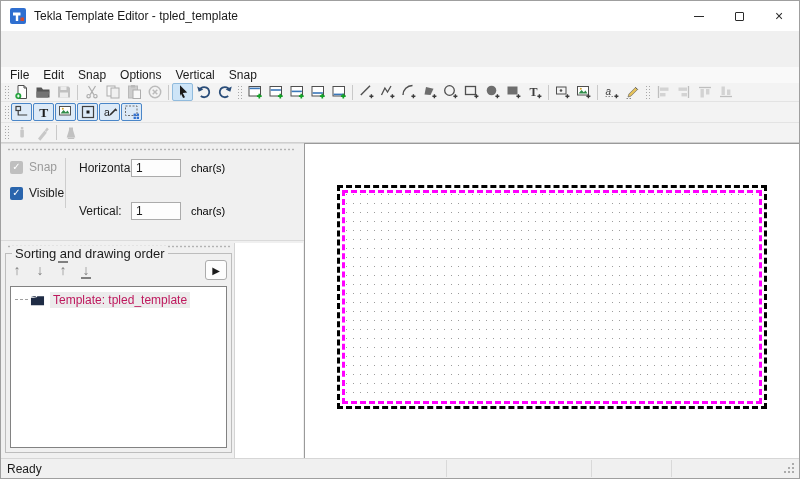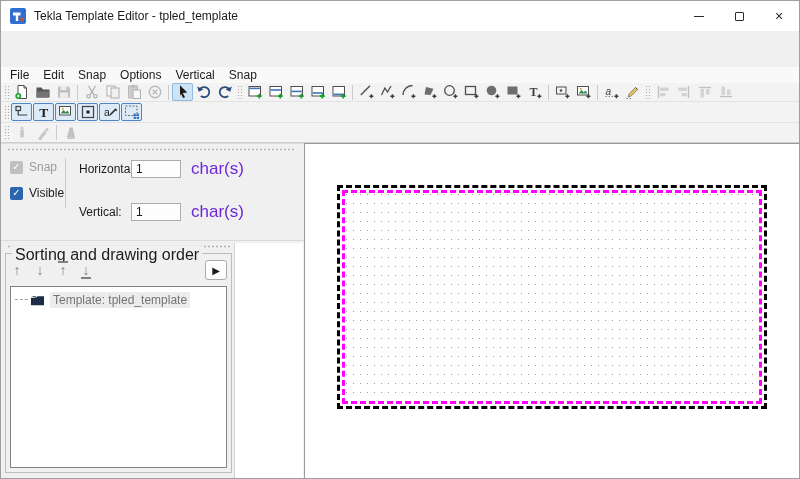--- a/index.html
+++ b/index.html
@@ -51,42 +51,42 @@
         justify-content:center; font-size:10px; color:#fff; line-height:1; }
   .cb.checked { background:#2a65ad; }
   .cb.discheck { background:#bfbfbf; }
   .cblabel { font-size:12px; color:#1b1b1b; }
   .cblabel.dim { color:#9b9b9b; }
   .vdiv { position:absolute; left:64px; top:14px; height:50px; width:1px; background:#cdcdcd; }
   .field-row { position:absolute; left:78px; display:flex; align-items:center; }
   .flabel { font-size:12px; color:#1b1b1b; width:52px; }
   .finput { width:50px; height:18px; border:1px solid #ababab; background:#fdfdfd;
             font-size:12px; padding:0 4px; font-family:inherit; color:#1b1b1b; }
-  .funit { font-size:17px; color:#6d28d9; margin-left:10px; }
+  .funit { font-size:11px; color:#000000; margin-left:10px; }
 
   .bottomsec { position:relative; flex:1; min-height:0; }
   .bottomsec .h-grip { left:6px; right:74px; top:4px; }
   .groupbox { position:absolute; left:4px; top:12px; width:227px; bottom:5px;
               border:1px solid #bdbdbd; }
   .legend { position:absolute; top:-8px; left:6px; background:#f0f0f0; padding:0 3px;
-            font-size:16px; color:#1b1b1b; }
+            font-size:13px; color:#1b1b1b; }
   .sortbtns { position:absolute; left:4px; right:4px; top:6px; height:20px;
               display:flex; align-items:center; gap:9px; }
   .arr { position:relative; width:14px; font-size:14px; font-weight:bold; color:#808080;
          text-align:center; line-height:16px; }
   .arr.bartop::after { content:""; position:absolute; top:-1px; left:2px; right:2px;
                        height:2px; background:#808080; }
   .arr.barbottom::after { content:""; position:absolute; bottom:-1px; left:2px; right:2px;
                           height:2px; background:#808080; }
   .spacer { flex:1; }
   .playbtn { width:22px; height:20px; border:1px solid #ababab; border-radius:3px; background:#fdfdfd;
              display:inline-flex; align-items:center; justify-content:center; font-size:10px; color:#1b1b1b; }
   .tree { position:absolute; left:4px; right:4px; top:32px; bottom:4px;
           background:#fff; border:1px solid #828282; overflow:hidden; }
-  .tree-item { display:flex; align-items:center; height:19px; margin-top:3px; font-size:12px; color:#737373; }
+  .tree-item { display:flex; align-items:center; height:19px; margin-top:3px; font-size:12px; color:#be185d; }
   .treeline { width:13px; border-top:1px dashed #a0a0a0; margin:0 2px 0 4px; }
   .tree-folder { display:inline-flex; margin-right:5px; }
   .tree-label { padding:1px 3px; }
   .tree-item.selected .tree-label { background:#ececec; }
   .whitestrip { position:absolute; left:233px; right:1px; top:2px; bottom:0;
                 background:#fff; border-left:1px solid #d4d4d4; }
 
   
   .canvas { flex:1; position:relative; background:#ffffff;
             border-top:1px solid #9a9a9a; border-left:1px solid #9a9a9a; }
@@ -492,14 +492,21 @@
     <div class="canvas">
       <div class="template-rect">
         <div class="template-inner">
           <div class="gridfill"></div>
         </div>
       </div>
     </div>
 
   </div>
 
+  <div class="statusbar">
+    <span class="status-text">Ready</span>
+    <span class="sdiv" style="left:445px"></span>
+    <span class="sdiv" style="left:590px"></span>
+    <span class="sdiv" style="left:670px"></span>
+    <span class="resize-grip"></span>
+  </div>
 
 </div>
 
 </body></html>

